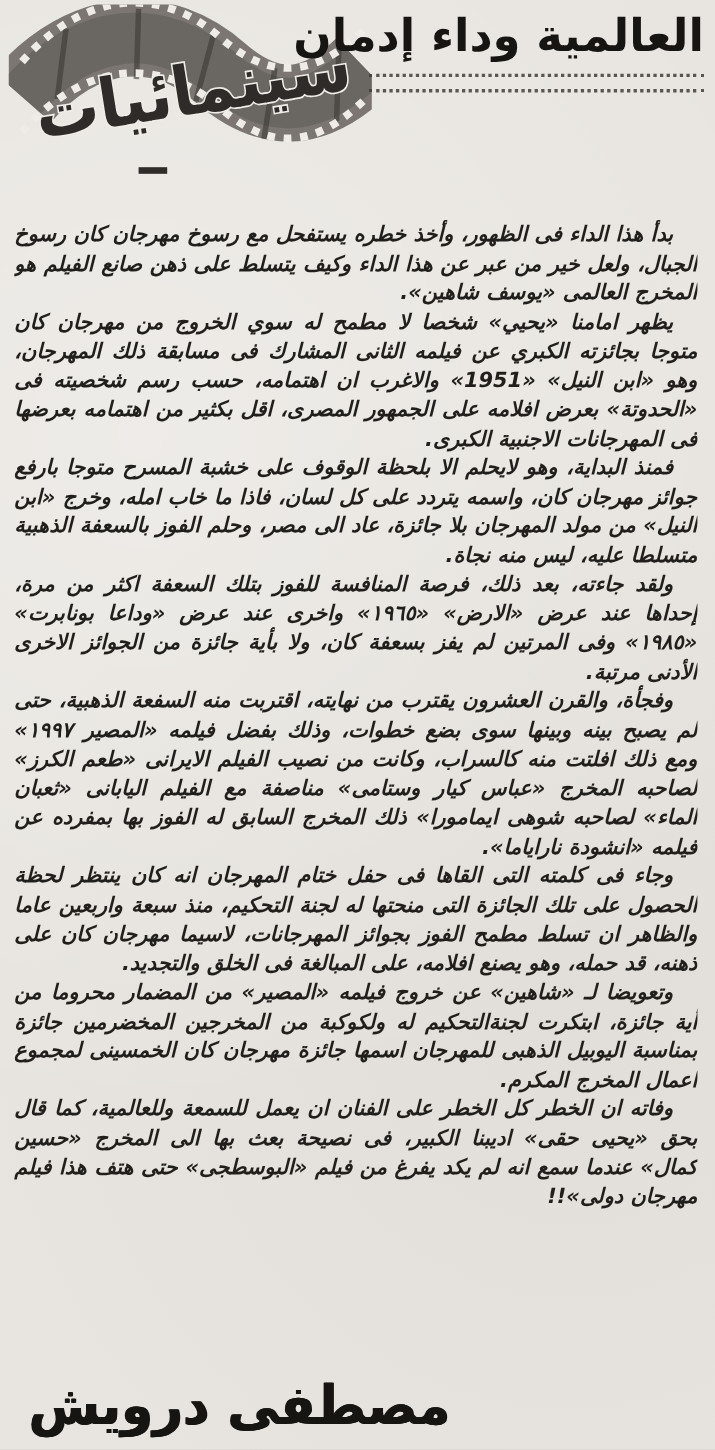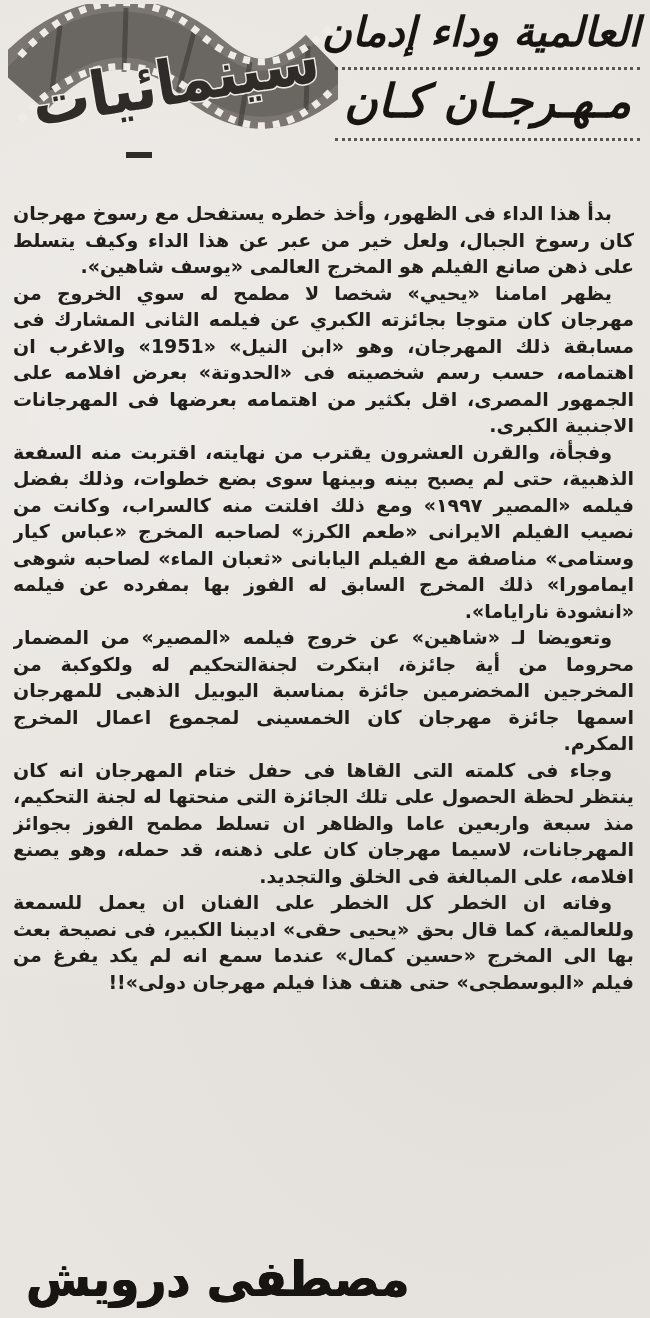--- a/index.html
+++ b/index.html
@@ -23,35 +23,35 @@
   .headline{position:absolute;right:10px;top:10px;width:305px;text-align:center;}
   .headline h1{
     margin:0;
     font-size:41px;
     font-weight:bold;
     line-height:1.12;
     color:#1715128;
     color:#171512;
     letter-spacing:-1px;
     white-space:nowrap;
-    font-style:italic;
   }
   .headline .line2{font-size:46px;margin-top:4px;}
   .dotted{
     height:0;border-bottom:3px dotted #413e3a;
     margin:11px 0 6px 0;opacity:.85;
   }
   
   .article{
     position:absolute;top:200px;right:16px;left:13px;bottom:90px;
     font-size:19px;line-height:26.5px;
     font-weight:bold;
     text-align:justify;
     overflow:hidden;
     color:#211f1c;
+    font-style:italic;
   }
   .article p{margin:0;text-indent:22px;}
   
   .byline{
     position:absolute;left:26px;bottom:12px;
     font-size:47px;font-weight:bold;color:#171512;
     transform:scaleY(1.05);
     text-shadow:.6px 0 0 #171512, -.6px 0 0 #171512;
     white-space:nowrap;
   }
@@ -84,31 +84,32 @@
 
         <text x="170" y="100" text-anchor="middle" font-family="DejaVu Sans, sans-serif" font-size="62" font-weight="bold" fill="#2e2b28" stroke="#efece7" stroke-width="3" paint-order="stroke" textLength="290" lengthAdjust="spacingAndGlyphs" transform="rotate(-9 165 95)">سينمائيات</text>
 
         <rect x="118" y="148" width="26" height="6" fill="#2e2b28"></rect>
       </svg>
     </div>
 
     <div class="headline">
       <h1 class="line1">العالمية وداء إدمان</h1>
       <div class="dotted"></div>
-      <h1 class="line2">مـهـرجـان كـان</h1>
       <div class="dotted"></div>
     </div>
 
   </header>
 
   <main class="article">
     <p>بدأ هذا الداء فى الظهور، وأخذ خطره يستفحل مع رسوخ مهرجان كان رسوخ الجبال، ولعل خير من عبر عن هذا الداء وكيف يتسلط على ذهن صانع الفيلم هو المخرج العالمى «يوسف شاهين».</p>
     <p>يظهر امامنا «يحيي» شخصا لا مطمح له سوي الخروج من مهرجان كان متوجا بجائزته الكبري عن فيلمه الثانى المشارك فى مسابقة ذلك المهرجان، وهو «ابن النيل» «1951» والاغرب ان اهتمامه، حسب رسم شخصيته فى «الحدوتة» بعرض افلامه على الجمهور المصرى، اقل بكثير من اهتمامه بعرضها فى المهرجانات الاجنبية الكبرى.</p>
+    <p>فمنذ البداية، وهو لايحلم الا بلحظة الوقوف على خشبة المسرح متوجا بارفع جوائز مهرجان كان، واسمه يتردد على كل لسان، فاذا ما خاب امله، وخرج «ابن النيل» من مولد المهرجان بلا جائزة، عاد الى مصر، وحلم الفوز بالسعفة الذهبية متسلطا عليه، ليس منه نجاة.</p>
+    <p>ولقد جاءته، بعد ذلك، فرصة المنافسة للفوز بتلك السعفة اكثر من مرة، إحداها عند عرض «الارض» «١٩٦٥» واخرى عند عرض «وداعا بونابرت» «١٩٨٥» وفى المرتين لم يفز بسعفة كان، ولا بأية جائزة من الجوائز الاخرى الأدنى مرتبة.</p>
     <p>وفجأة، والقرن العشرون يقترب من نهايته، اقتربت منه السفعة الذهبية، حتى لم يصبح بينه وبينها سوى بضع خطوات، وذلك بفضل فيلمه «المصير ١٩٩٧» ومع ذلك افلتت منه كالسراب، وكانت من نصيب الفيلم الايرانى «طعم الكرز» لصاحبه المخرج «عباس كيار وستامى» مناصفة مع الفيلم اليابانى «ثعبان الماء» لصاحبه شوهى ايمامورا» ذلك المخرج السابق له الفوز بها بمفرده عن فيلمه «انشودة ناراياما».</p>
+    <p>وجاء فى كلمته التى القاها فى حفل ختام المهرجان انه كان ينتظر لحظة الحصول على تلك الجائزة التى منحتها له لجنة التحكيم، منذ سبعة واربعين عاما والظاهر ان تسلط مطمح الفوز بجوائز المهرجانات، لاسيما مهرجان كان على ذهنه، قد حمله، وهو يصنع افلامه، على المبالغة فى الخلق والتجديد.</p>
     <p>وتعويضا لـ «شاهين» عن خروج فيلمه «المصير» من المضمار محروما من أية جائزة، ابتكرت لجنةالتحكيم له ولكوكبة من المخرجين المخضرمين جائزة بمناسبة اليوبيل الذهبى للمهرجان اسمها جائزة مهرجان كان الخمسينى لمجموع اعمال المخرج المكرم.</p>
-    <p>وجاء فى كلمته التى القاها فى حفل ختام المهرجان انه كان ينتظر لحظة الحصول على تلك الجائزة التى منحتها له لجنة التحكيم، منذ سبعة واربعين عاما والظاهر ان تسلط مطمح الفوز بجوائز المهرجانات، لاسيما مهرجان كان على ذهنه، قد حمله، وهو يصنع افلامه، على المبالغة فى الخلق والتجديد.</p>
     <p>وفاته ان الخطر كل الخطر على الفنان ان يعمل للسمعة وللعالمية، كما قال بحق «يحيى حقى» اديبنا الكبير، فى نصيحة بعث بها الى المخرج «حسين كمال» عندما سمع انه لم يكد يفرغ من فيلم «البوسطجى» حتى هتف هذا فيلم مهرجان دولى»!!</p>
 
   </main>
 
   <div class="byline">مصطفى درويش</div>
 
 </div>
 
 </body></html>

